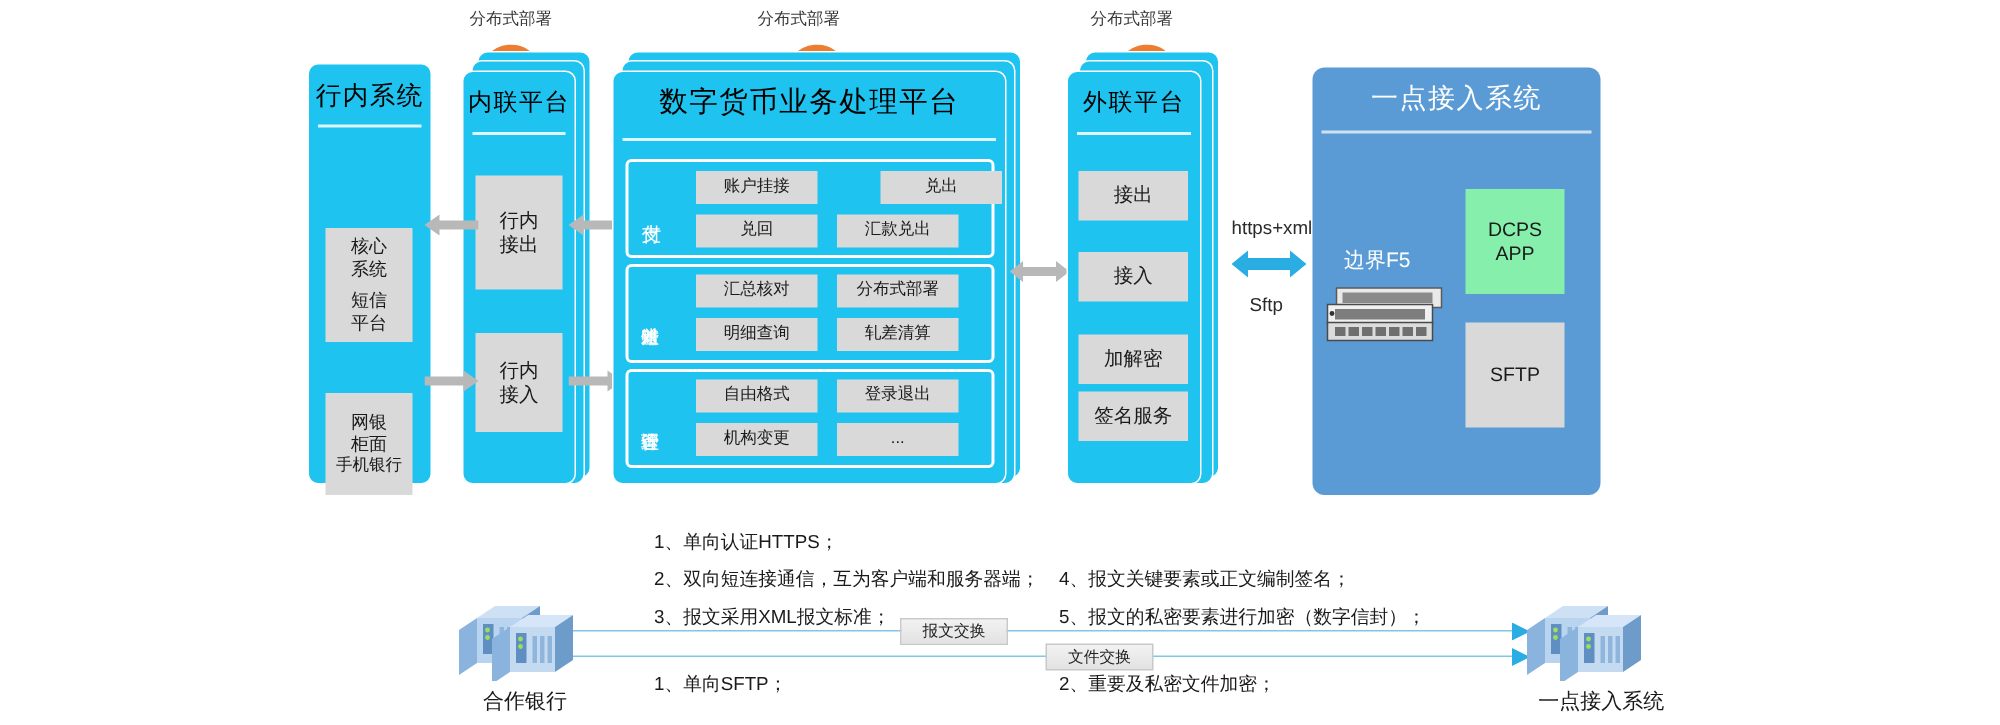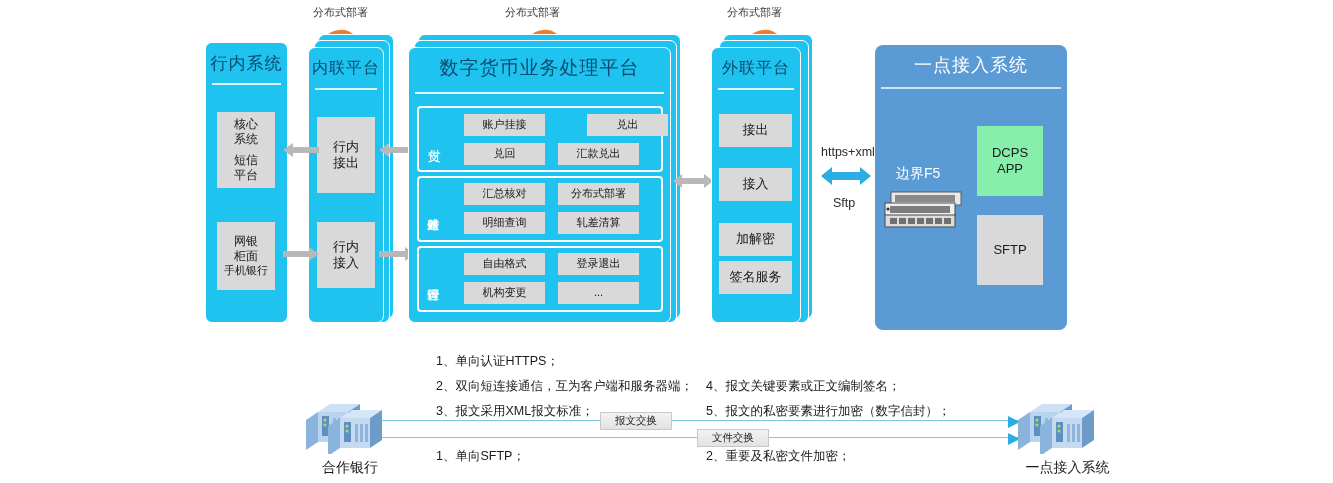--- a/index.html
+++ b/index.html
@@ -9,31 +9,31 @@
 
   
   .dd-label { position:absolute; font-size:11px; color:#3a3a3a; white-space:nowrap; }
   .dd-arrow { position:absolute; width:44px; height:34px; }
   .layer { position:absolute; background:#1ec3f0; border-radius:7px;
            border:1px solid #ffffff; }
   .card  { position:absolute; background:#1ec3f0; border-radius:7px;
            border:1px solid #ffffff; }
   .card-title { position:absolute; left:0; right:0; top:0; height:40px;
                 display:flex; align-items:center; justify-content:center;
-                color:#0c4a6e; font-size:17px; letter-spacing:1px; white-space:nowrap; }
+                color:#000000; font-size:17px; letter-spacing:1px; white-space:nowrap; }
   .card-title.small { font-size:16px; }
   .title-rule { position:absolute; left:6px; right:6px; top:40px; height:2px;
                 background:rgba(255,255,255,.85); }
 
   
   .gbox { position:absolute; background:#d9d9d9; color:#1a1a1a;
           display:flex; flex-direction:column; align-items:center;
           justify-content:center; text-align:center; line-height:1.25;
           font-size:13px; }
-  .gbox.sm { font-size:12px; }
+  .gbox.sm { font-size:12px;margin-top:40px; }
   .gbox.xs { font-size:11px; }
 
   
   .subgroup { position:absolute; border:2px solid #ffffff; border-radius:4px;
               background:#1ec3f0; }
   .sub-label { position:absolute; color:#ffffff; font-size:13px; line-height:1.05;
                text-align:center; width:18px; left:6px;
                display:flex; align-items:center; justify-content:center; }
   .sub-label span { writing-mode:vertical-rl; text-orientation:upright;
                     letter-spacing:0px; }

